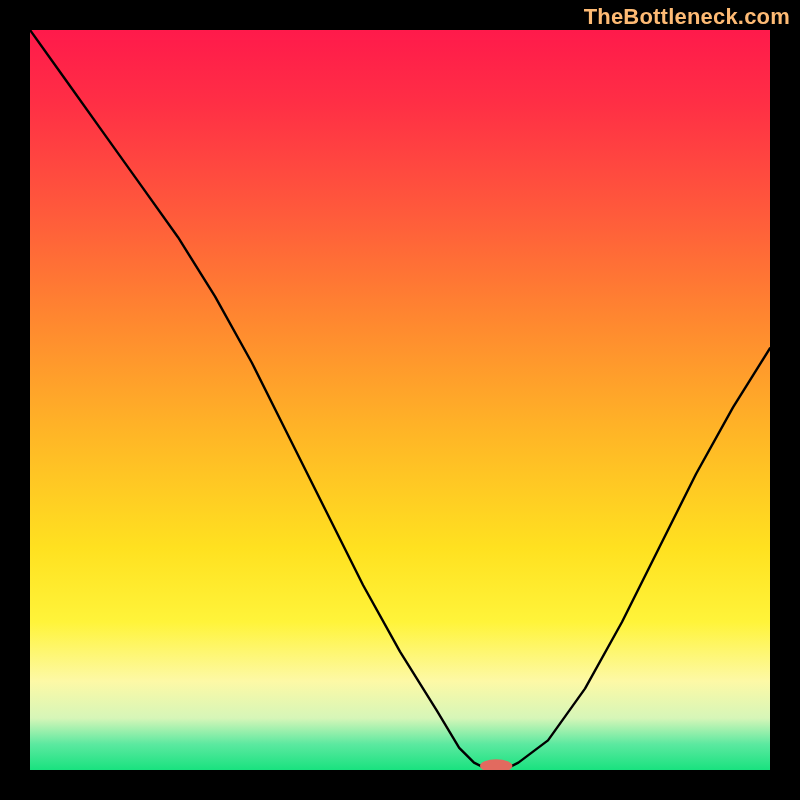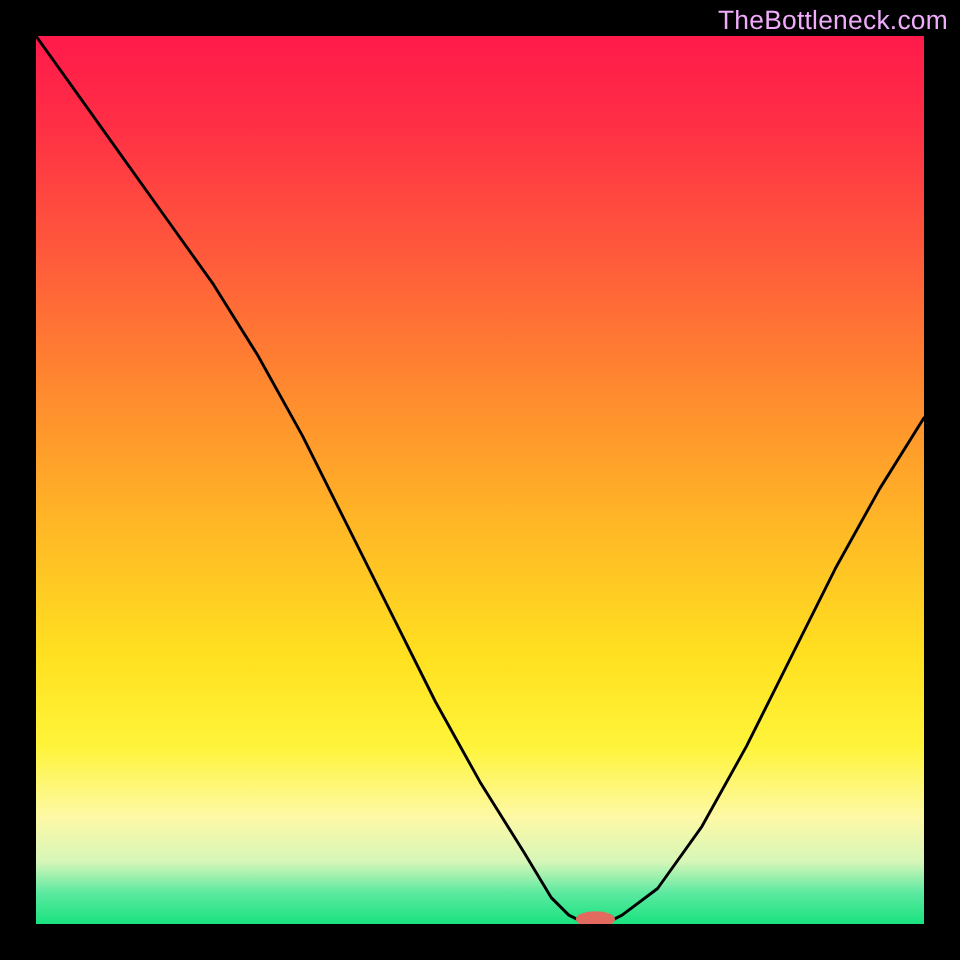--- a/index.html
+++ b/index.html
@@ -14,23 +14,23 @@
   .outer {
     position: relative;
     width: 800px;
     height: 800px;
     background: #000;
   }
   .watermark {
     position: absolute;
     top: 4px;
     right: 10px;
-    color: #f0abfc;
+    color: #fdba74;
     font-size: 22px;
-    font-weight: 400;
+    font-weight: 700;
     letter-spacing: 0.2px;
   }
   .plot-wrap {
     position: absolute;
     left: 30px;
     top: 30px;
     width: 740px;
     height: 740px;
   }
   svg {

